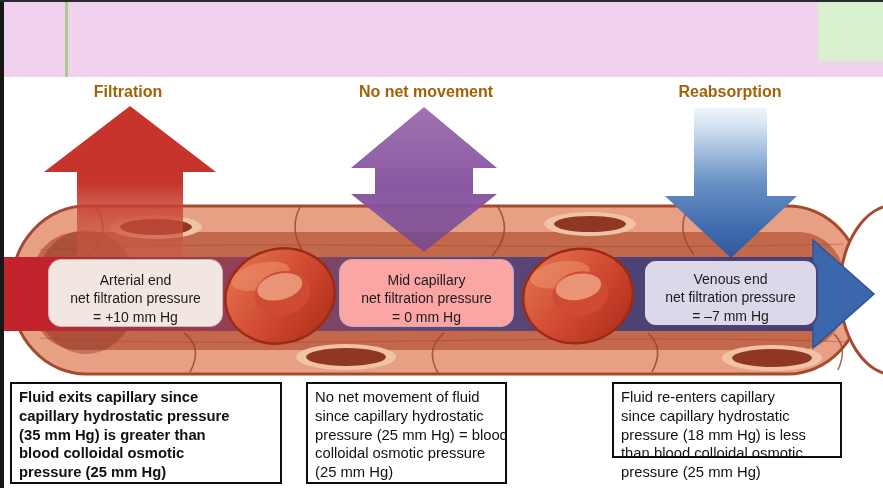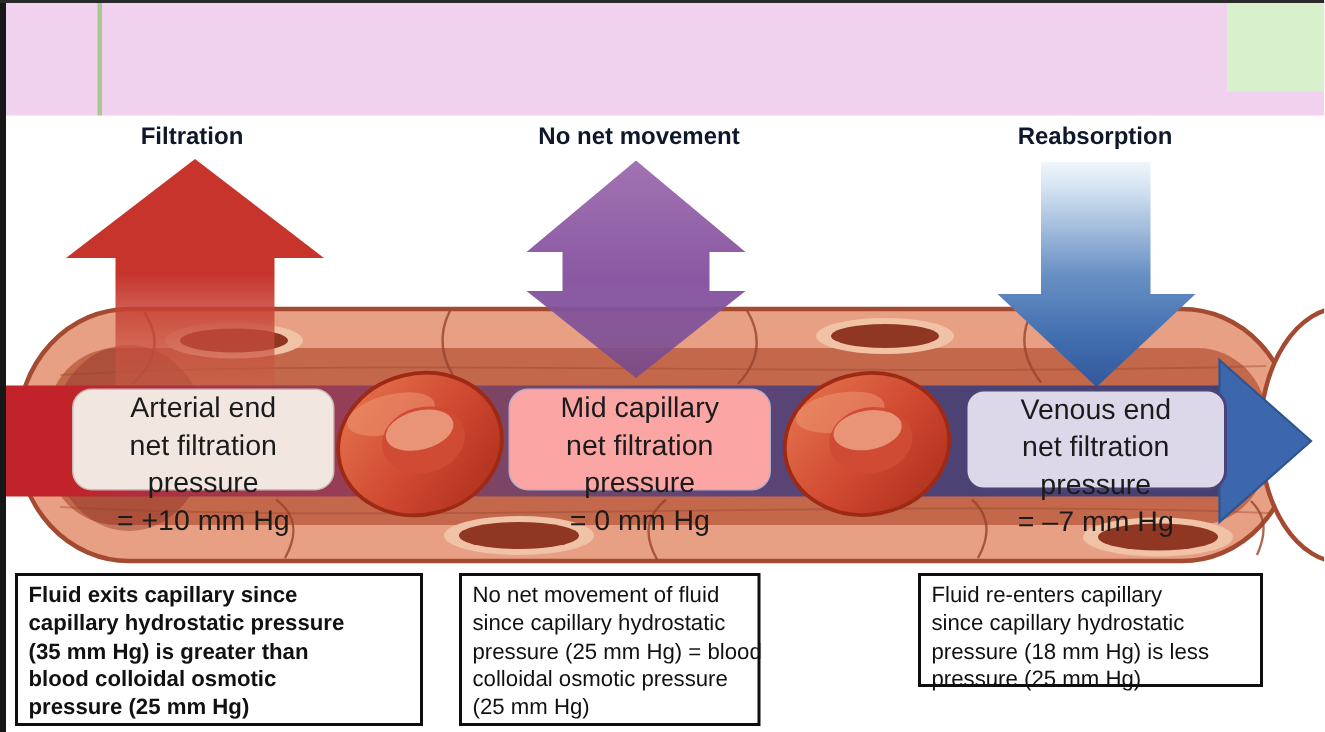--- a/index.html
+++ b/index.html
@@ -17,31 +17,31 @@
   .header-accent-line { position:absolute; left:65px; top:0; width:3px; height:77px; background:#a8c98e; z-index:7; }
   .slide-title {
     position:absolute; left:100px; top:30px; z-index:8;
     font-size:26px; font-weight:700; letter-spacing:0.2px; color:#14141f;
   }
 
   .diagram-svg { position:absolute; left:0; top:0; z-index:10; }
 
   .arrow-label {
     position:absolute; top:83px; z-index:20; text-align:center;
-    font-size:16px; font-weight:700; color:#0f172a;
+    font-size:16px; font-weight:700; color:#a16207;
   }
   .label-filtration { left:48px; width:160px; }
   .label-nonet { left:336px; width:180px; }
   .label-reabsorption { left:645px; width:170px; }
 
   .pressure-box {
     position:absolute; top:259px; height:68px; z-index:20;
     border-radius:13px; display:flex; flex-direction:column;
-    align-items:center; justify-content:space-between;
-    font-size:19px; line-height:1.32; color:#1b1b1b; text-align:center;
+    align-items:center; justify-content:flex-end;
+    font-size:14px; line-height:1.32; color:#1b1b1b; text-align:center;
   }
   .pressure-arterial { left:48px;  width:175px; background:#f2e6e1; border:1px solid #cdbab3; }
   .pressure-mid      { left:339px; width:175px; background:#fca5a5; border:1px solid #b5aecb; }
   .pressure-venous   { left:643px; width:175px; background:#dcd8ea; border:2px solid #4a4478; }
 
   .note-box {
     position:absolute; top:382px; z-index:20; background:#fff;
     border:2px solid #0e0e0e; padding:4px 7px;
     font-size:14.8px; line-height:1.27; color:#111;
   }
@@ -180,16 +180,17 @@
     <div>No net movement of fluid</div>
     <div>since capillary hydrostatic</div>
     <div>pressure (25 mm Hg) = blood</div>
     <div>colloidal osmotic pressure</div>
     <div>(25 mm Hg)</div>
   </div>
   <div class="note-box note-reabsorption">
     <div>Fluid re-enters capillary</div>
     <div>since capillary hydrostatic</div>
     <div>pressure (18 mm Hg) is less</div>
+    <div>than blood colloidal osmotic</div>
     <div>pressure (25 mm Hg)</div>
   </div>
 
 </div>
 
 </body></html>

